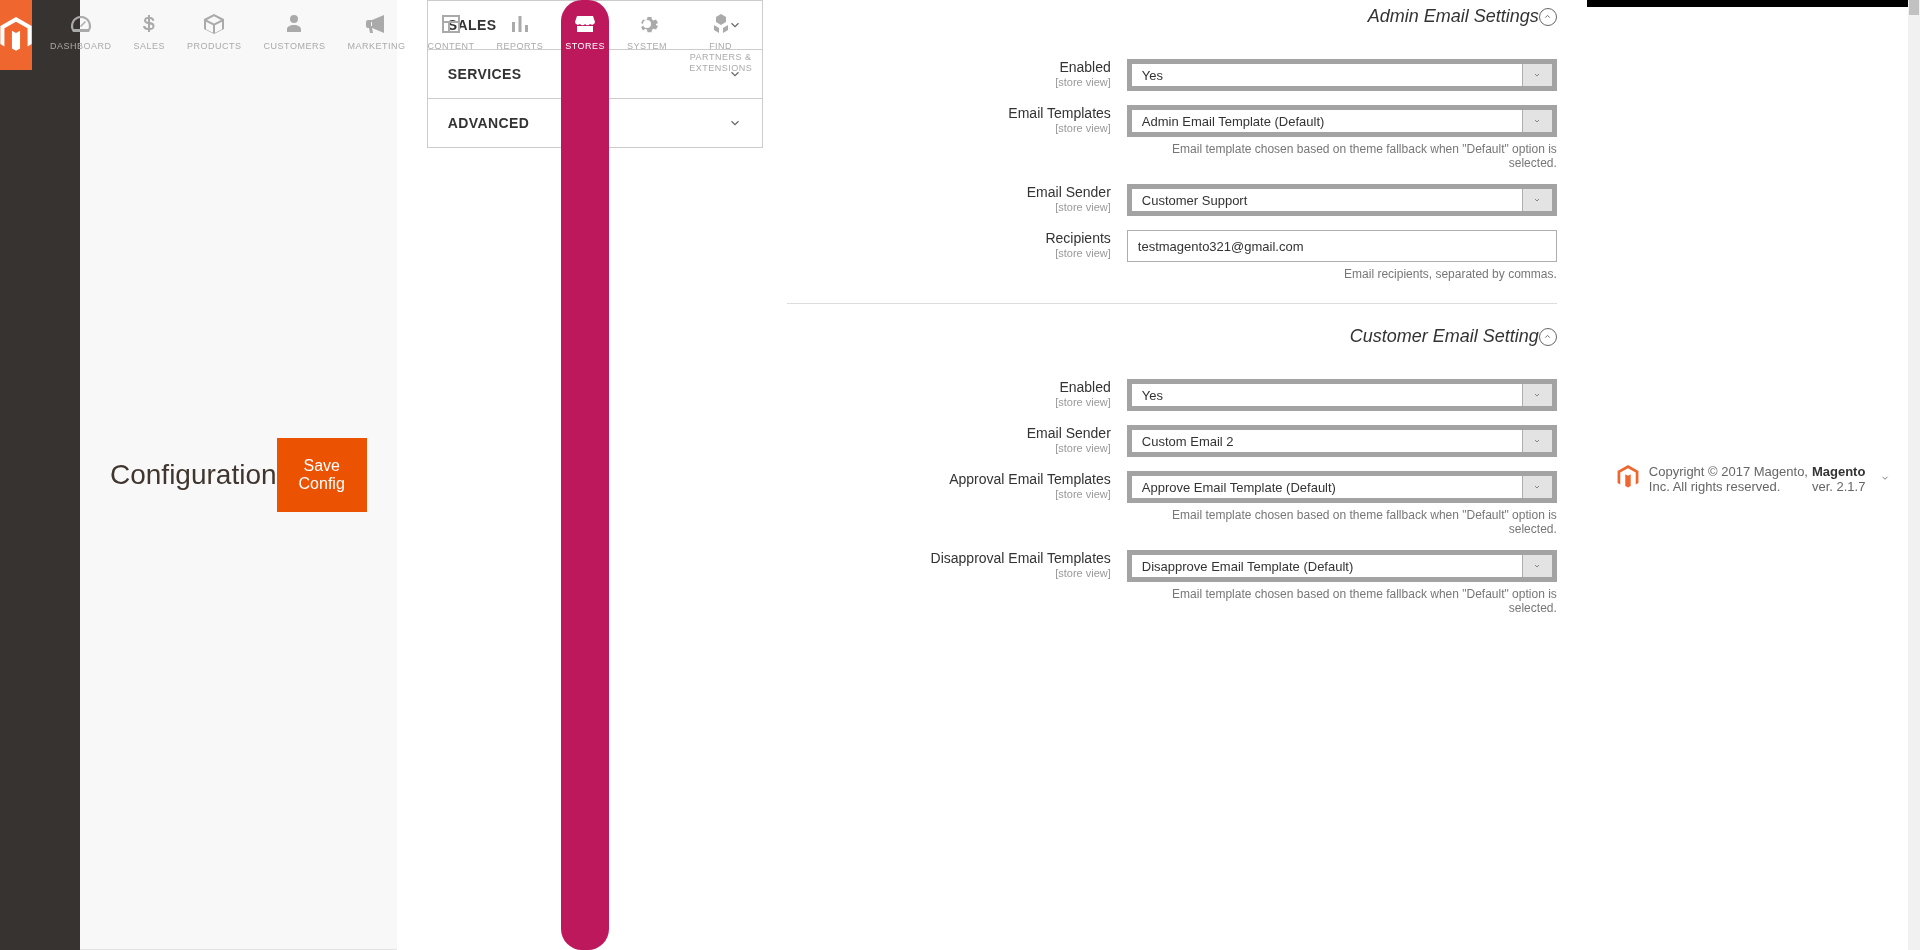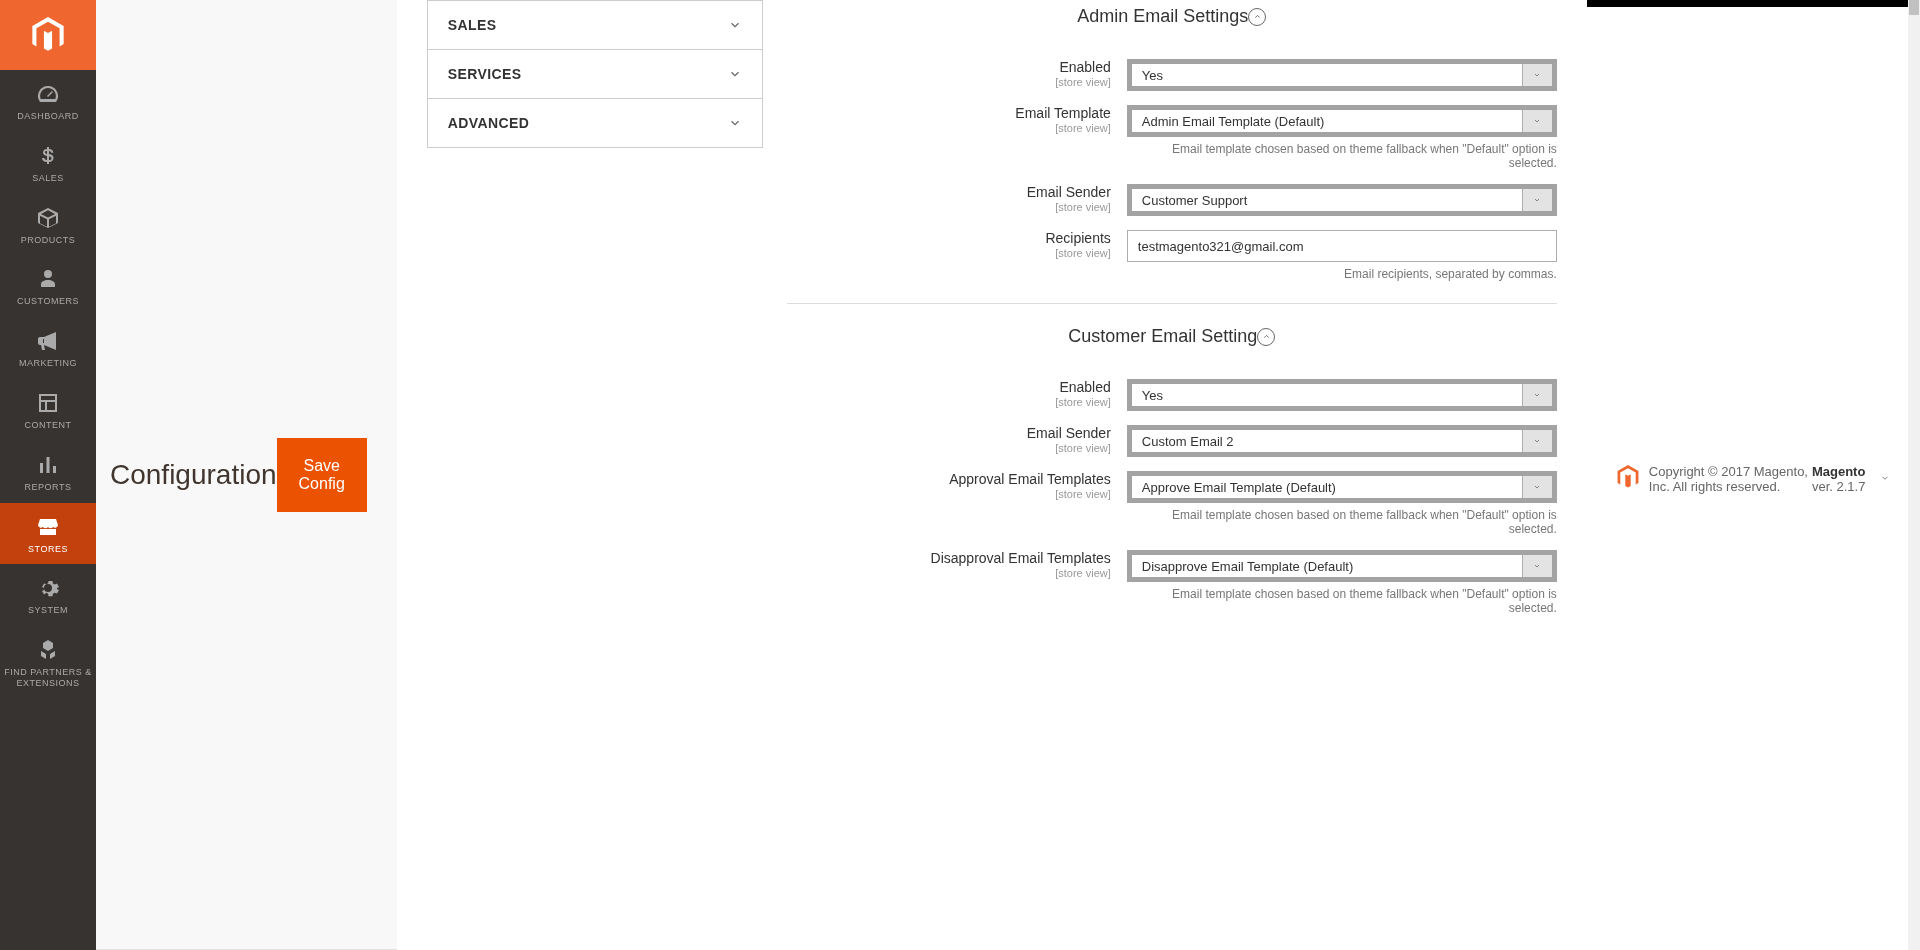--- a/index.html
+++ b/index.html
@@ -1,23 +1,23 @@
 <!DOCTYPE html>
 <html><head>
   <meta charset="utf-8">
   <style>
     * { margin: 0; padding: 0; box-sizing: border-box; }
     body { font-family: 'Helvetica Neue', Arial, sans-serif; background: #fff; color: #333; font-size: 14px; }
     
     
-    .main-nav { position: fixed; left: 0; top: 0; width: 96px; height: 100vh; background: #373330; color: #aaa; display: flex; flex-direction: column; z-index: 100; }
+    .main-nav { position: fixed; left: 0; top: 0; width: 80px; height: 100vh; background: #373330; color: #aaa; display: flex; flex-direction: row; z-index: 100; gap: 14px; }
     .nav-logo { height: 70px; display: flex; align-items: center; justify-content: center; background: #ef672f; }
     .nav-logo svg { width: 32px; height: 36px; fill: #fff; }
     .nav-item { display: flex; flex-direction: column; align-items: center; padding: 12px 4px 10px; cursor: pointer; color: #aaa; font-size: 9px; text-align: center; letter-spacing: 0.5px;}
-    .nav-item.active { background: #c2410c; color: #fff; }
+    .nav-item.active { background: #be185d; color: #fff; border-radius: 21px; }
     .nav-icon { width: 24px; height: 24px; margin-bottom: 5px; display: flex; align-items: center; justify-content: center; }
     .nav-icon svg { fill: currentColor; width: 100%; height: 100%; }
     .nav-label { line-height: 1.2; }
     
     
     .page-wrapper { margin-left: 80px; min-height: 100vh; display: flex; }
     
     
     .page-header { background: #f8f8f8; border-bottom: 1px solid #e3e3e3; padding: 15px 30px; display: flex; justify-content: space-between; align-items: center; position: sticky; top: 0; z-index: 50; }
     .page-title { font-size: 28px; font-weight: 300; color: #41362f; }
@@ -31,21 +31,21 @@
     .tab-group { background: #fff; border: 1px solid #ccc; border-top: none; padding: 16px 20px; display: flex; justify-content: space-between; align-items: center; cursor: pointer; }
     .tab-group:first-child { border-top: 1px solid #ccc; }
     .tab-group-title { font-weight: 600; font-size: 14px; color: #333; letter-spacing: 0.4px; }
     .chevron { width: 14px; height: 14px; }
     .chevron svg { width: 100%; height: 100%; stroke: #666; stroke-width: 2; fill: none; }
     
     
     .form-area { flex: 1; }
     .fieldset { border-top: 1px solid #ddd; padding-top: 22px; margin-bottom: 22px; }
     .fieldset:first-child { border-top: none; padding-top: 6px; }
-    .fieldset-header { display: flex; justify-content: center; align-items: center; margin-bottom: 32px; cursor: pointer;}
+    .fieldset-header { display: flex; justify-content: flex-end; align-items: center; margin-bottom: 32px; cursor: pointer; font-style: italic;}
     .fieldset-title { font-size: 18px; font-weight: 400; color: #333; }
     .collapse-icon { width: 18px; height: 18px; border: 1.5px solid #666; border-radius: 50%; display: flex; align-items: center; justify-content: center; }
     .collapse-icon svg { width: 9px; height: 9px; stroke: #666; stroke-width: 2.5; fill: none; }
     
     .form-row { display: flex; margin-bottom: 14px; align-items: flex-start; }
     .form-label-wrap { width: 340px; text-align: right; padding-right: 16px; padding-top: 0; }
     .form-label { font-size: 14px; color: #333; display: block; }
     .form-scope { font-size: 11px; color: #999; display: block; margin-top: 1px; }
     .form-control-wrap { width: 430px; }
     .form-select { width: 100%; height: 32px; border: 5px solid #a3a3a3; background: #fff; position: relative; display: flex; align-items: stretch; }
@@ -211,21 +211,21 @@
                   <svg viewBox="0 0 24 24">
                     <path d="M6 9l6 6 6-6"></path>
                   </svg>
                 </span>
             </div>
           </div>
         </div>
 
         <div class="form-row">
           <div class="form-label-wrap">
-            <span class="form-label">Email Template</span>
+            <span class="form-label">Email Templates</span>
             <span class="form-scope">[store view]</span>
           </div>
           <div class="form-control-wrap">
             <div class="form-select">
               <span class="form-select-text">Admin Email Template (Default)</span>
               <span class="form-select-arrow">
                   <svg viewBox="0 0 24 24">
                     <path d="M6 9l6 6 6-6"></path>
                   </svg>
                 </span>

